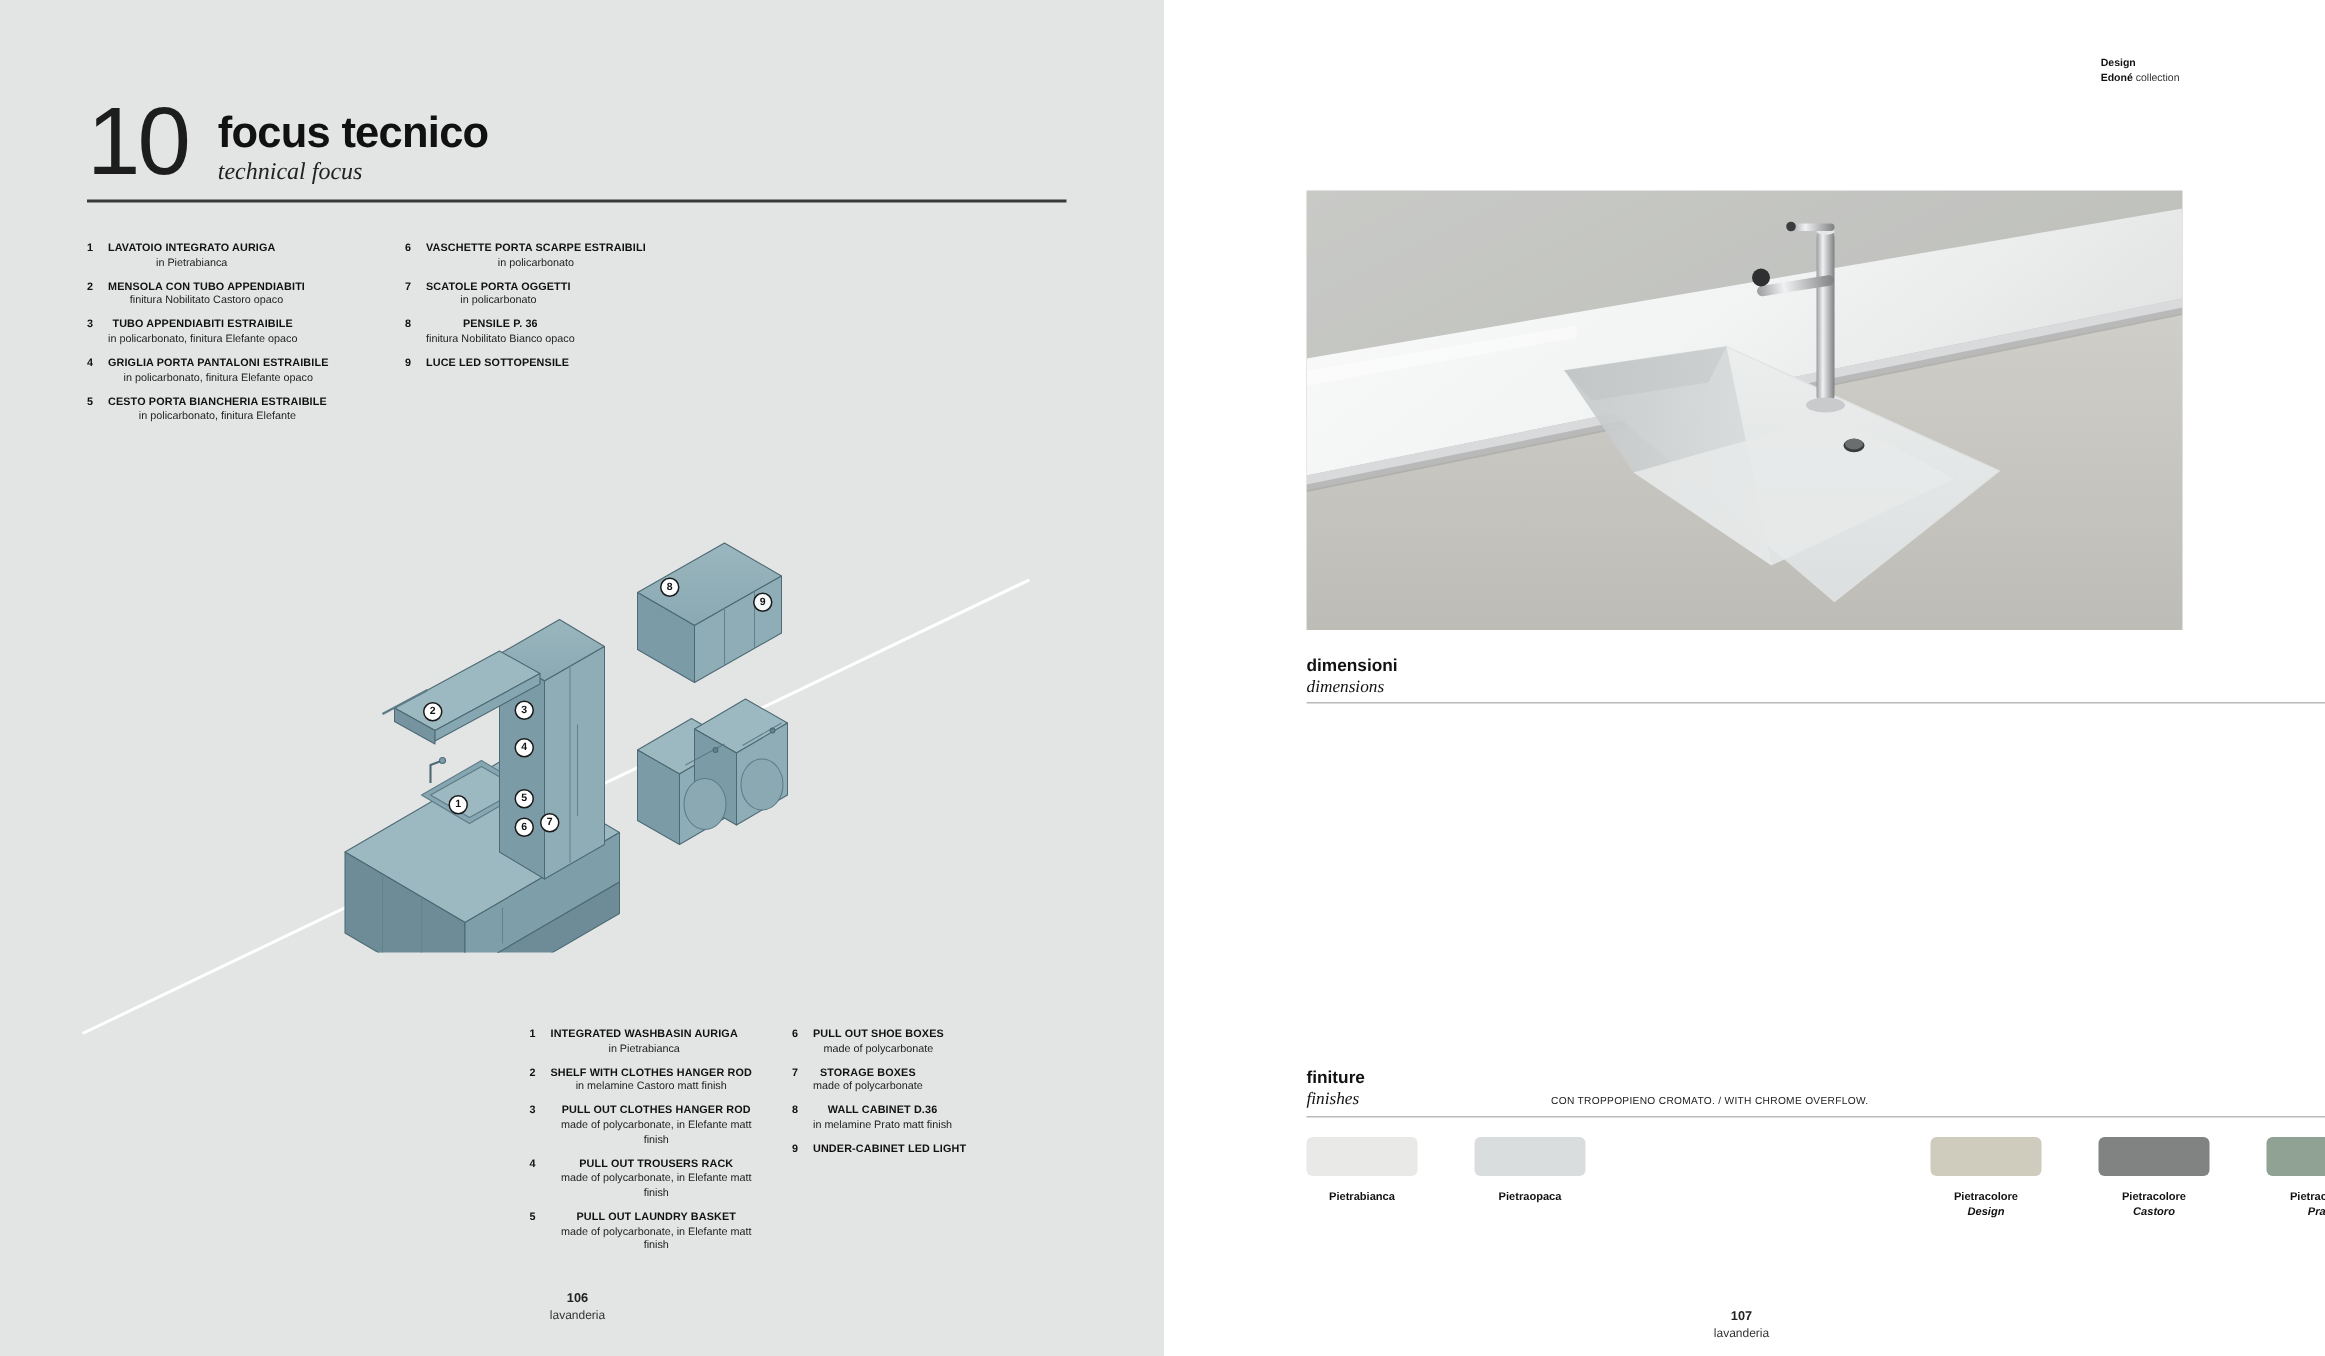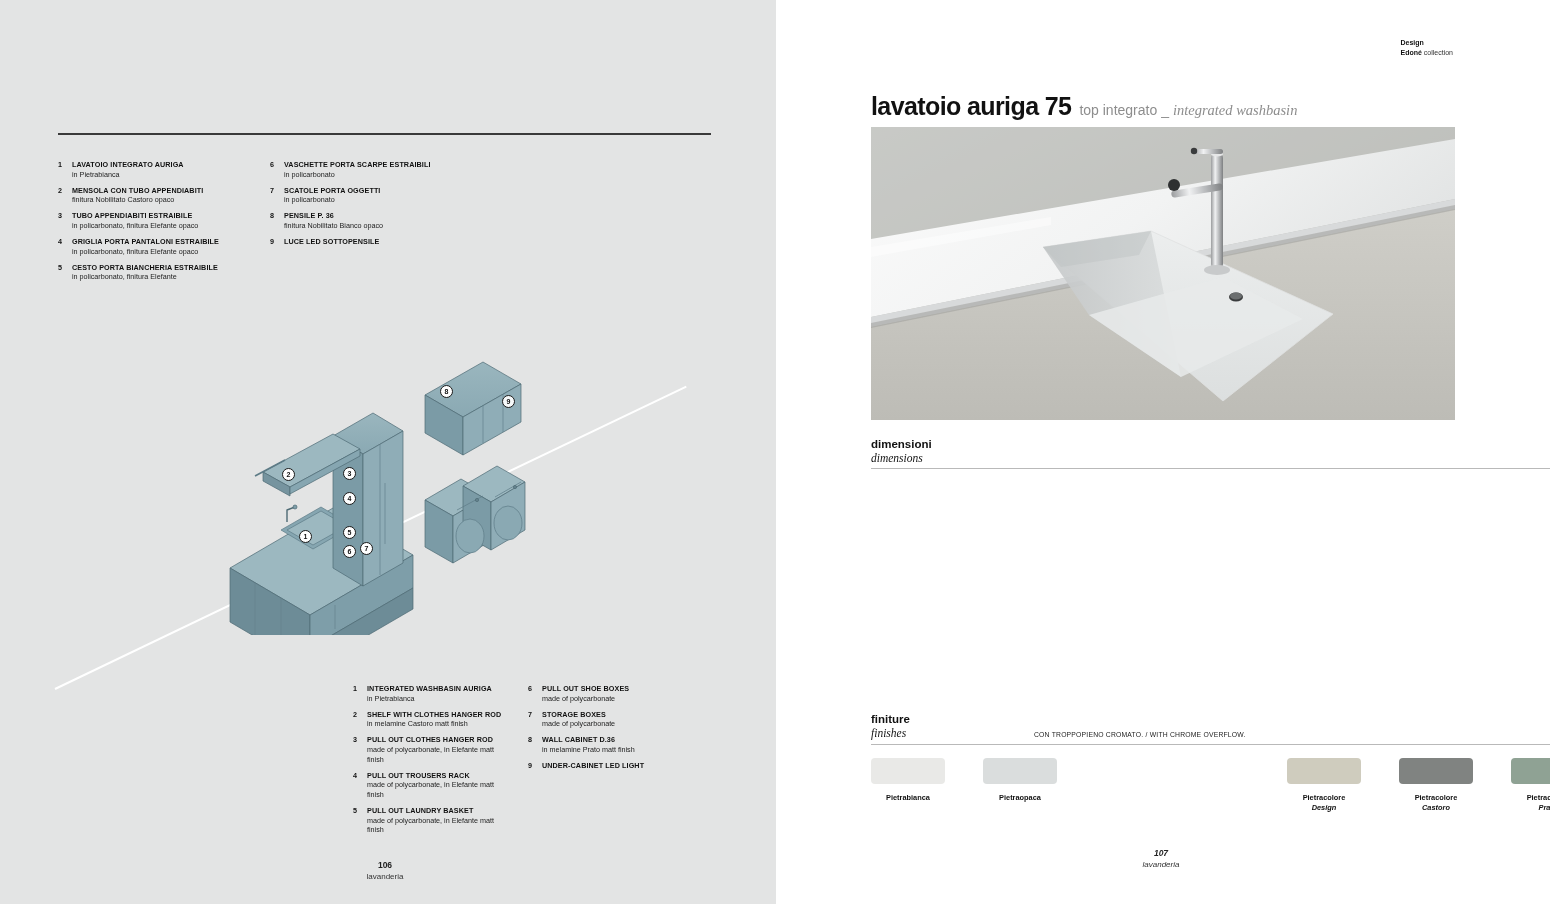--- a/index.html
+++ b/index.html
@@ -53,21 +53,21 @@
     font-size: 7.2px;
   }
   .legend.it { left: 58px; top: 160px; width: 420px; }
   .legend.en { left: 353px; top: 684px; width: 330px; }
   .legend-col { width: 192px; }
   .legend-item { display: flex; margin-bottom: 6.5px; }
   .legend-num {
     width: 14px; flex: 0 0 14px;
     font-weight: bold; font-size: 7.2px; color: #111; line-height: 9.6px;
   }
-  .legend-text { line-height: 9.6px; }
+  .legend-text { line-height: 9.6px; text-align: center; }
   .legend-title {
     font-weight: bold; color: #111; font-size: 7.2px;
     letter-spacing: 0.1px; text-transform: uppercase;
   }
   .legend-desc { color: #222; font-size: 7.2px; }
 
   
   .iso-wrap { position: absolute; left: 225px; top: 350px; width: 320px; height: 285px; }
   .callout {
     position: absolute; width: 13px; height: 13px; border-radius: 50%;
@@ -126,20 +126,29 @@
 </style>
 </head>
 <body>
 
 <div class="spread">
 
   <div class="page-left">
 
     <div class="floor-line"></div>
 
+    <div class="chapter-head">
+      <div class="chapter-row">
+        <div class="chapter-num">10</div>
+        <div class="chapter-titles">
+          <div class="chapter-title">focus tecnico</div>
+          <div class="chapter-sub">technical focus</div>
+        </div>
+      </div>
+    </div>
     <div class="rule-dark"></div>
 
     <div class="legend it">
       <div class="legend-col">
         <div class="legend-item">
           <div class="legend-num">1</div>
           <div class="legend-text">
             <div class="legend-title">LAVATOIO INTEGRATO AURIGA</div>
             <div class="legend-desc">in Pietrabianca</div>
           </div>
@@ -356,25 +365,20 @@
   </div>
 
   <div class="page-right">
 
     <div class="design-credit">
       <div><b>Design</b></div>
       <div><b>Edoné</b>
         <span class="reg">collection</span></div>
     </div>
 
-    <div class="prod-title" style="left:95px; top:92px;">
-      <span class="prod-name">lavatoio auriga 75</span>
-      <span class="prod-sub1">top integrato _</span>
-      <span class="prod-sub2">integrated washbasin</span>
-    </div>
 
     <div class="photo" style="left:95px; top:127px;">
       <svg width="584" height="293" viewBox="0 0 584 293">
         <defs>
           <linearGradient id="wall" x1="0" y1="0" x2="1" y2="1">
             <stop offset="0%" stop-color="#cfd0cd"></stop>
               <stop offset="60%" stop-color="#b9bab6"></stop>
             <stop offset="100%" stop-color="#a9aaa6"></stop>
           </linearGradient>
           <linearGradient id="topG" x1="0" y1="0" x2="1" y2="0.4">
@@ -479,18 +483,18 @@
         <div class="sw-label">Pietracolore</div>
         <div class="sw-label2">Prato</div>
       </div>
       <div class="sw-cell">
         <div class="sw-chip" id="c5" style="background: rgb(74, 77, 76);"></div>
         <div class="sw-label">Pietracolore</div>
         <div class="sw-label2">Elefante</div>
       </div>
     </div>
 
-    <div class="pg-footer footer-right" style="left:325px; top:848px;font-style:italic;">
+    <div class="pg-footer footer-right" style="left:325px; top:872px;">
       <div class="pg-num">107</div>
       <div class="pg-name">lavanderia</div>
     </div>
   </div>
 </div>
 
 </body></html>

